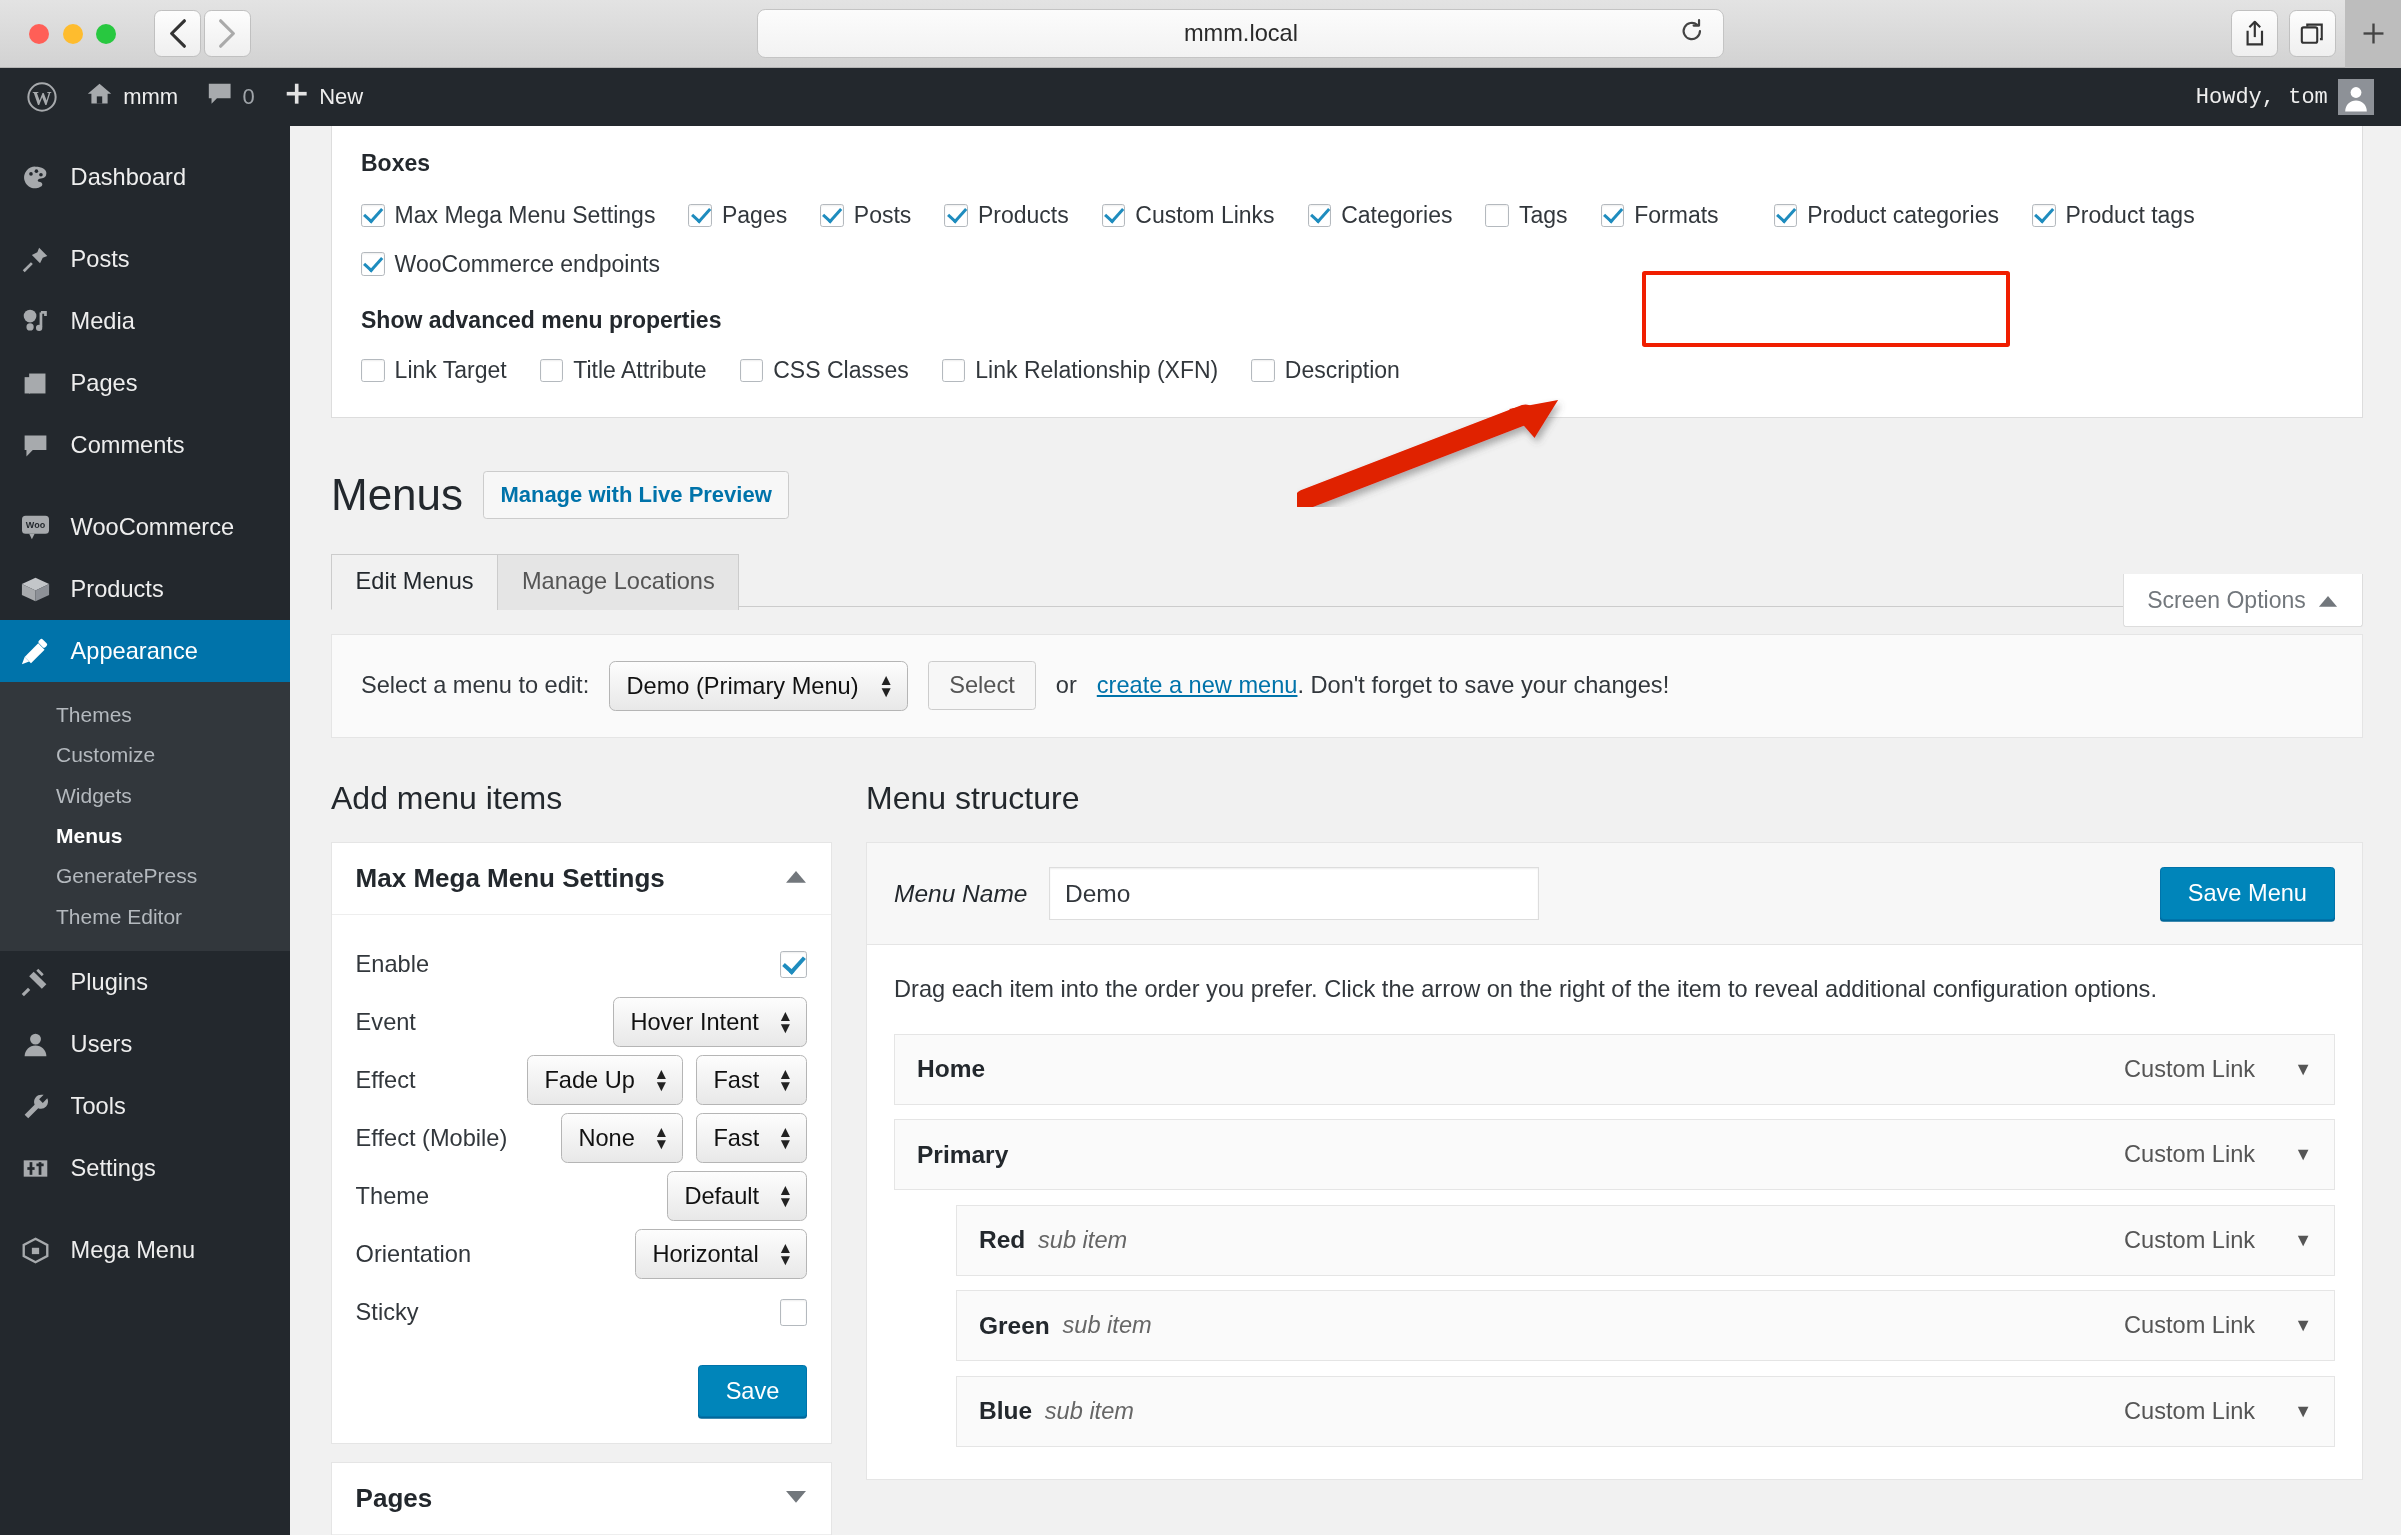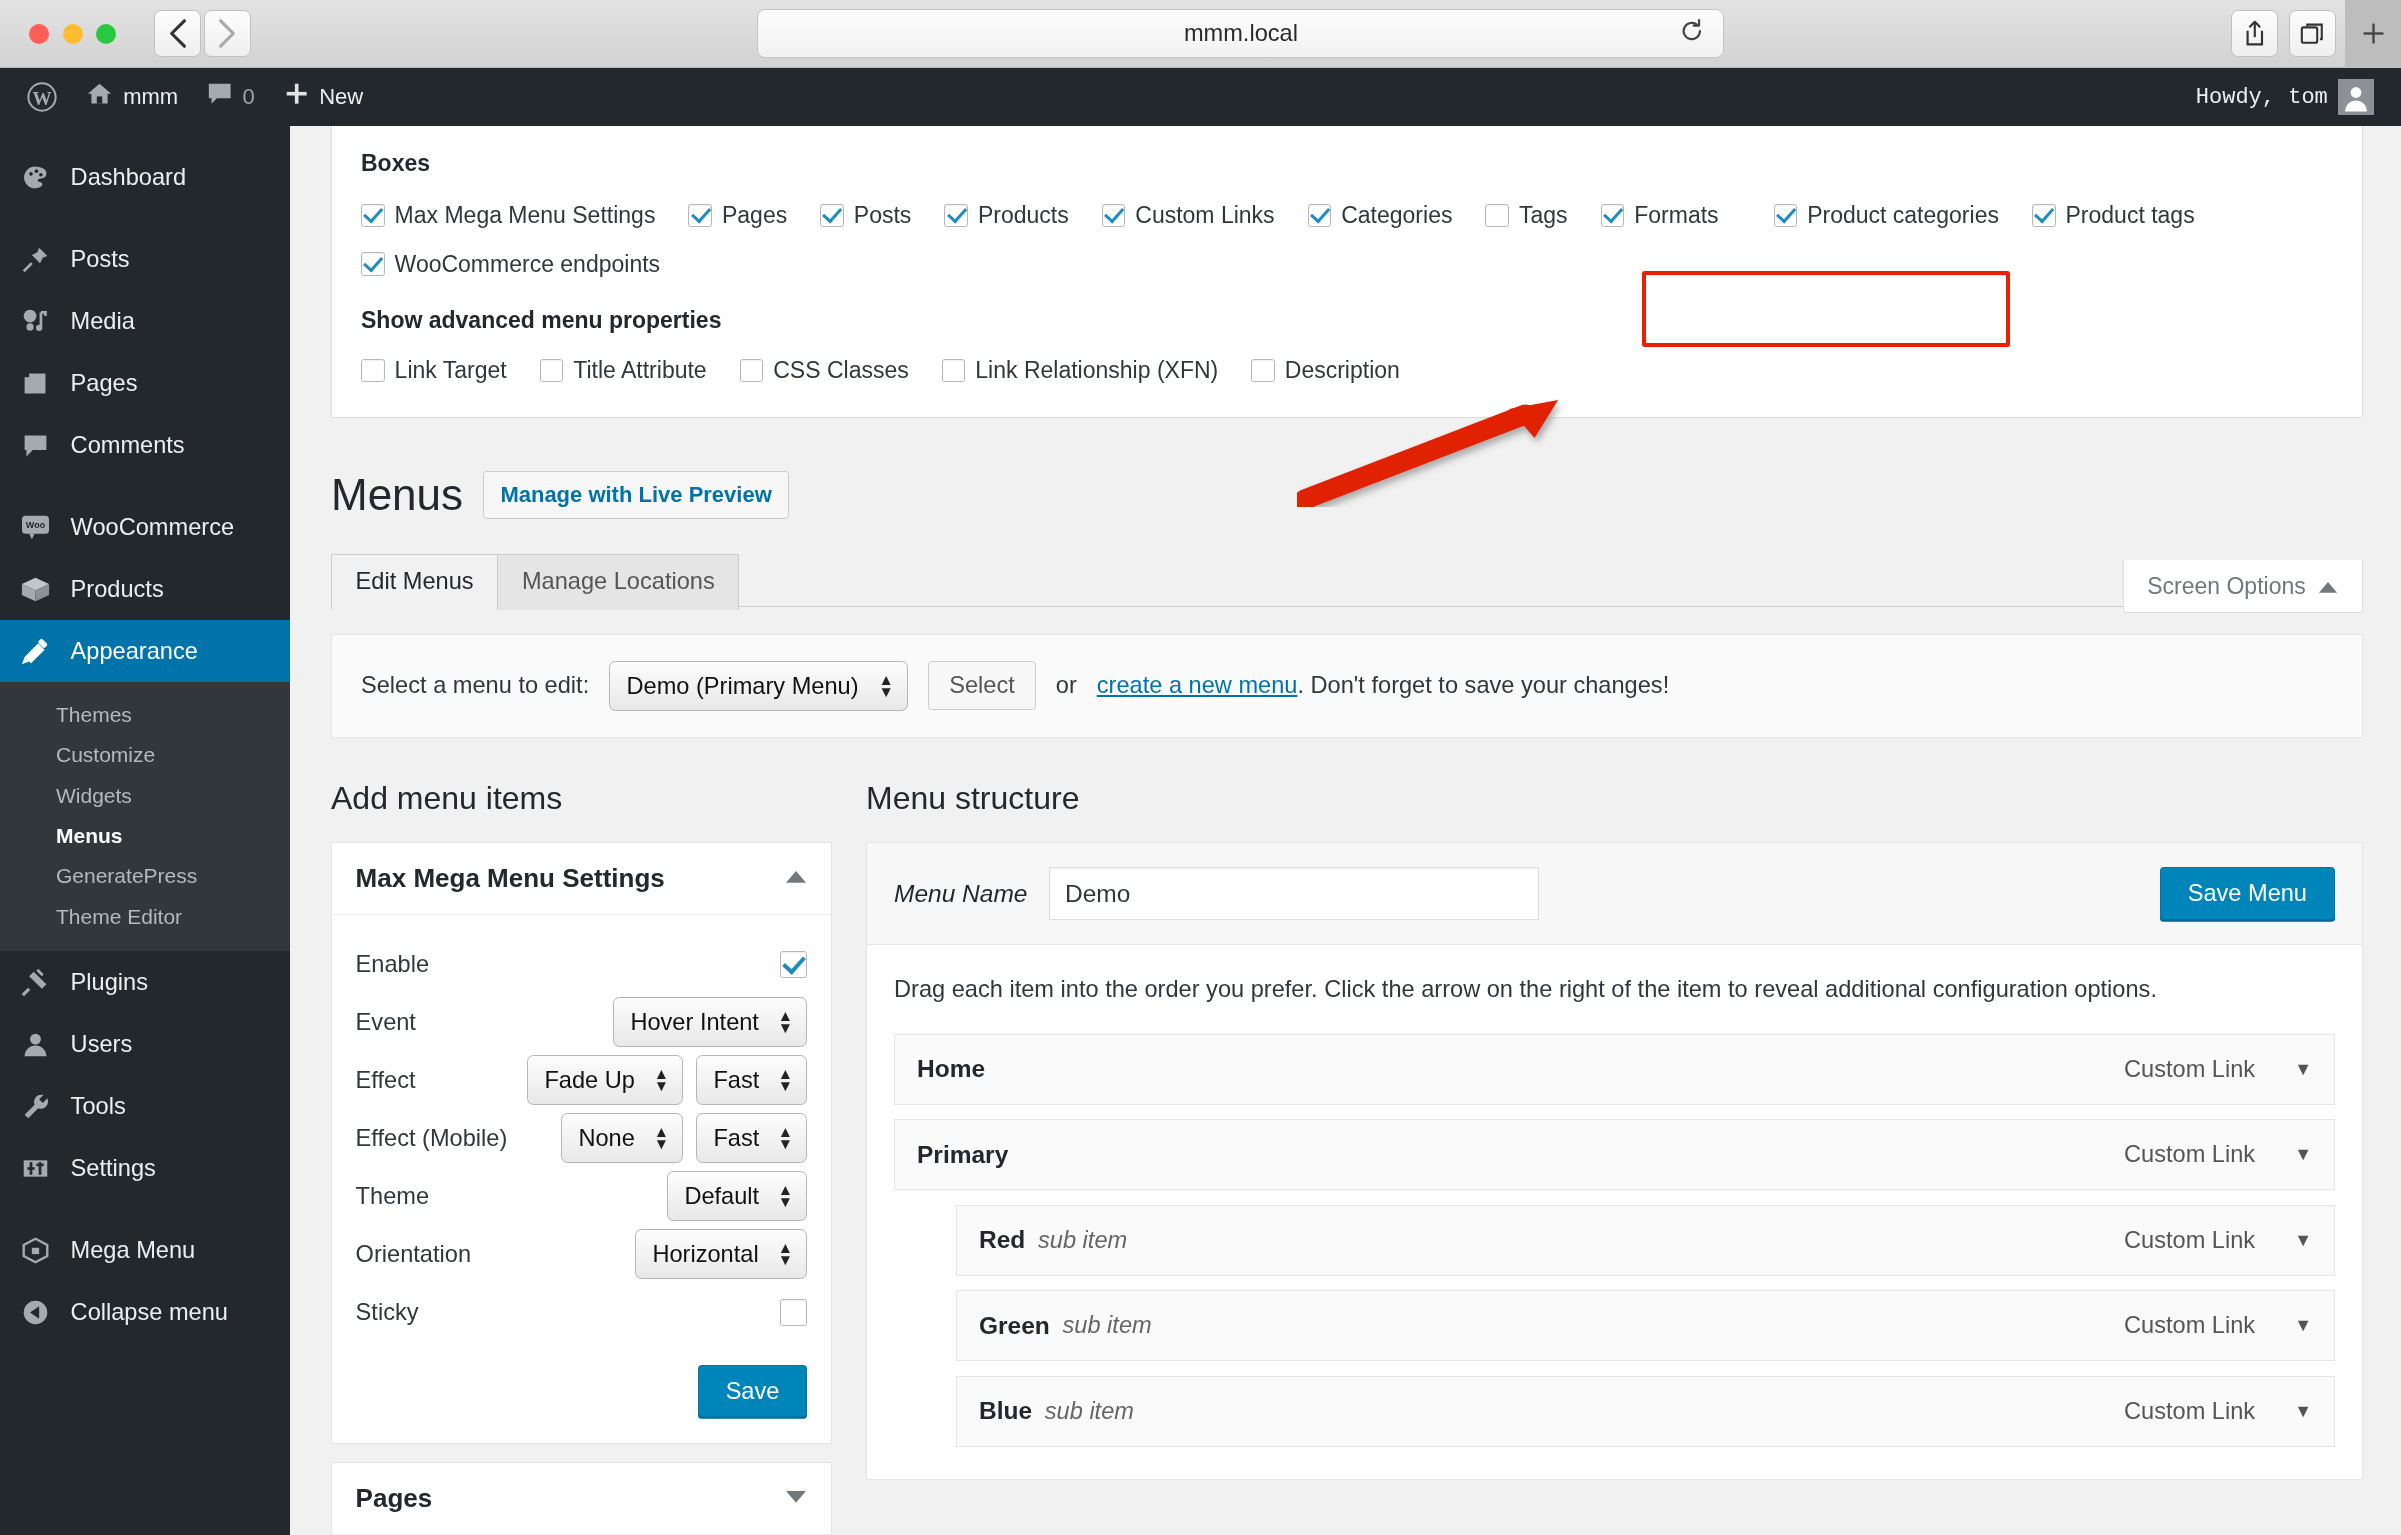--- a/index.html
+++ b/index.html
@@ -105,21 +105,21 @@
     transform:rotate(42deg) translate(-0.9px,-1.8px);
   }
   .so-sub { font-size:23px; font-weight:bold; color:#23282d; margin:23.6px 0 18px 0; }
   .highlight-box {
     position:absolute; left:1352px; top:145px; width:368px; height:76px;
     border:4.5px solid #f01e00; border-radius:2.7px; pointer-events:none;
   }
 
   
   .so-tab {
-    position:absolute; right:38px; top:434px;
+    position:absolute; right:38px; top:448px;
     background:#fff; border:0.9px solid #ddd; border-top:0;
     padding:12.7px 23.6px; font-size:23px; color:#72777c;
     border-radius:0 0 3.6px 3.6px; display:flex; align-items:center; gap:12.7px;
   }
 
   
   .wrap { padding:0 38px 0 41px; }
   .title-row { display:flex; align-items:center; gap:20px; margin-top:53px; }
   h1.page-title { font-size:44px; font-weight:400; color:#23282d; line-height:1; }
   .btn-live {
@@ -472,29 +472,20 @@
   <div class="sb-item">
     <span class="sb-icon">
       <svg width="29" height="29" viewBox="0 0 32 32">
           <path d="M16 3 29 10v12l-13 7-13-7V10Z" fill="none" stroke="#a7aaad" stroke-width="2.6"></path>
           <rect x="12" y="13" width="8" height="7" fill="#a7aaad"></rect>
         </svg>
     </span>
     <span>Mega Menu</span>
   </div>
 
-  <div class="sb-item">
-    <span class="sb-icon">
-      <svg width="29" height="29" viewBox="0 0 32 32">
-          <circle cx="16" cy="16" r="13" fill="#a7aaad"></circle>
-          <polygon points="20,9 20,23 10,16" fill="#23282d"></polygon>
-        </svg>
-    </span>
-    <span>Collapse menu</span>
-  </div>
 </div>
 
 <div class="content">
 
   <div class="so-panel">
     <div class="so-title">Boxes</div>
 
     <div class="cb-row">
       <label class="cb-lab">
         <span class="cbox checked"></span>

